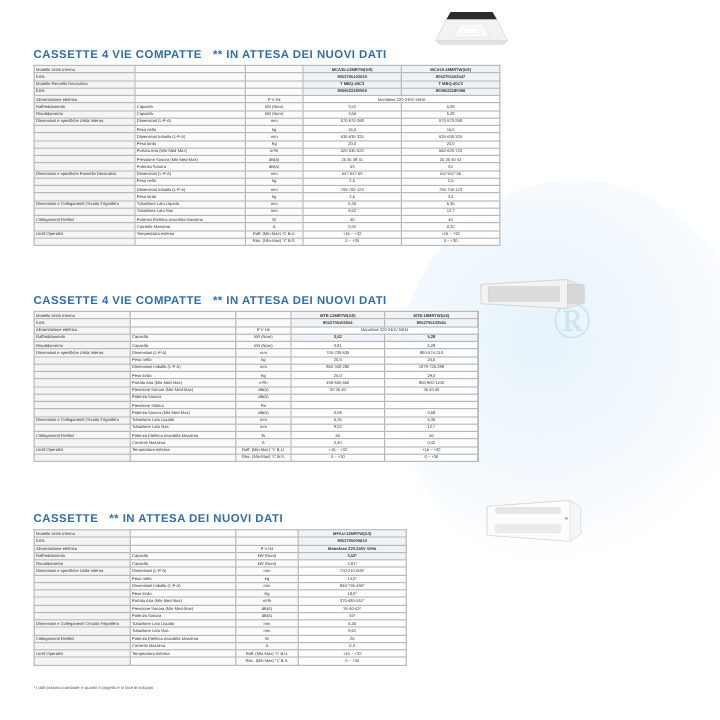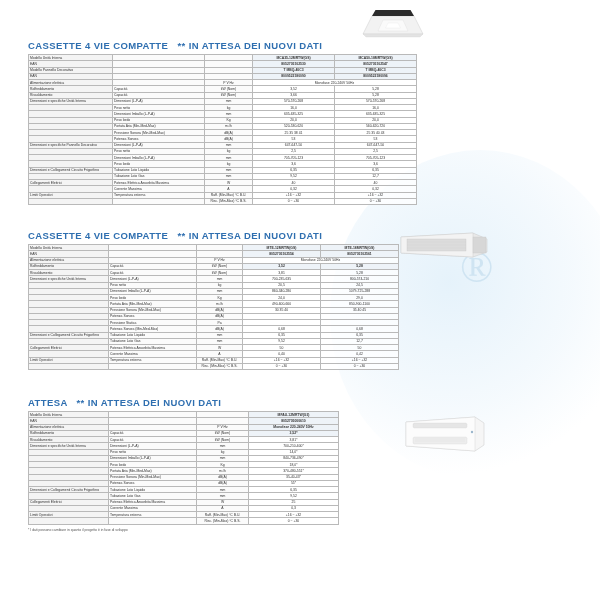--- a/index.html
+++ b/index.html
@@ -56,21 +56,21 @@
   .ph-duct{
     left:398px;top:230px;width:92px;height:30px;
   }
   .ph-console{
     left:400px;top:412px;width:88px;height:44px;
   }
 
   .footnote{
     font-size:3.4px;color:#555;margin-left:28px;margin-top:3px;
   }
-  .sec{margin-bottom:1px;}
+  .sec{margin-bottom:16px;}
   #sec1{padding-top:40px;}
   #sec2{padding-top:24px;}
   #sec3{padding-top:26px;}
 </style>
 </head>
 <body>
 
 <div class="watermark"></div>
 
 <svg class="photo ph-cassette" viewBox="0 0 140 68">
@@ -478,21 +478,21 @@
             <td class="val">0 ~ +30</td>
             <td class="val"></td>
             <td class="val"></td>
           </tr>
         </tbody>
     </table>
   </div>
 
   <div class="sec" id="sec3">
     <div class="sect-title">
-      <span class="lead">ATTESA</span>
+      <span class="lead">CASSETTE</span>
       &nbsp;&nbsp;<span class="note">** IN ATTESA DEI NUOVI DATI</span>
     </div>
     <table class="spec" style="width:310px">
       <colgroup>
           <col style="width:80px">
           <col style="width:88px">
           <col style="width:52px">
           <col style="width:90px">
         </colgroup>
       <tbody id="tbody-3">

